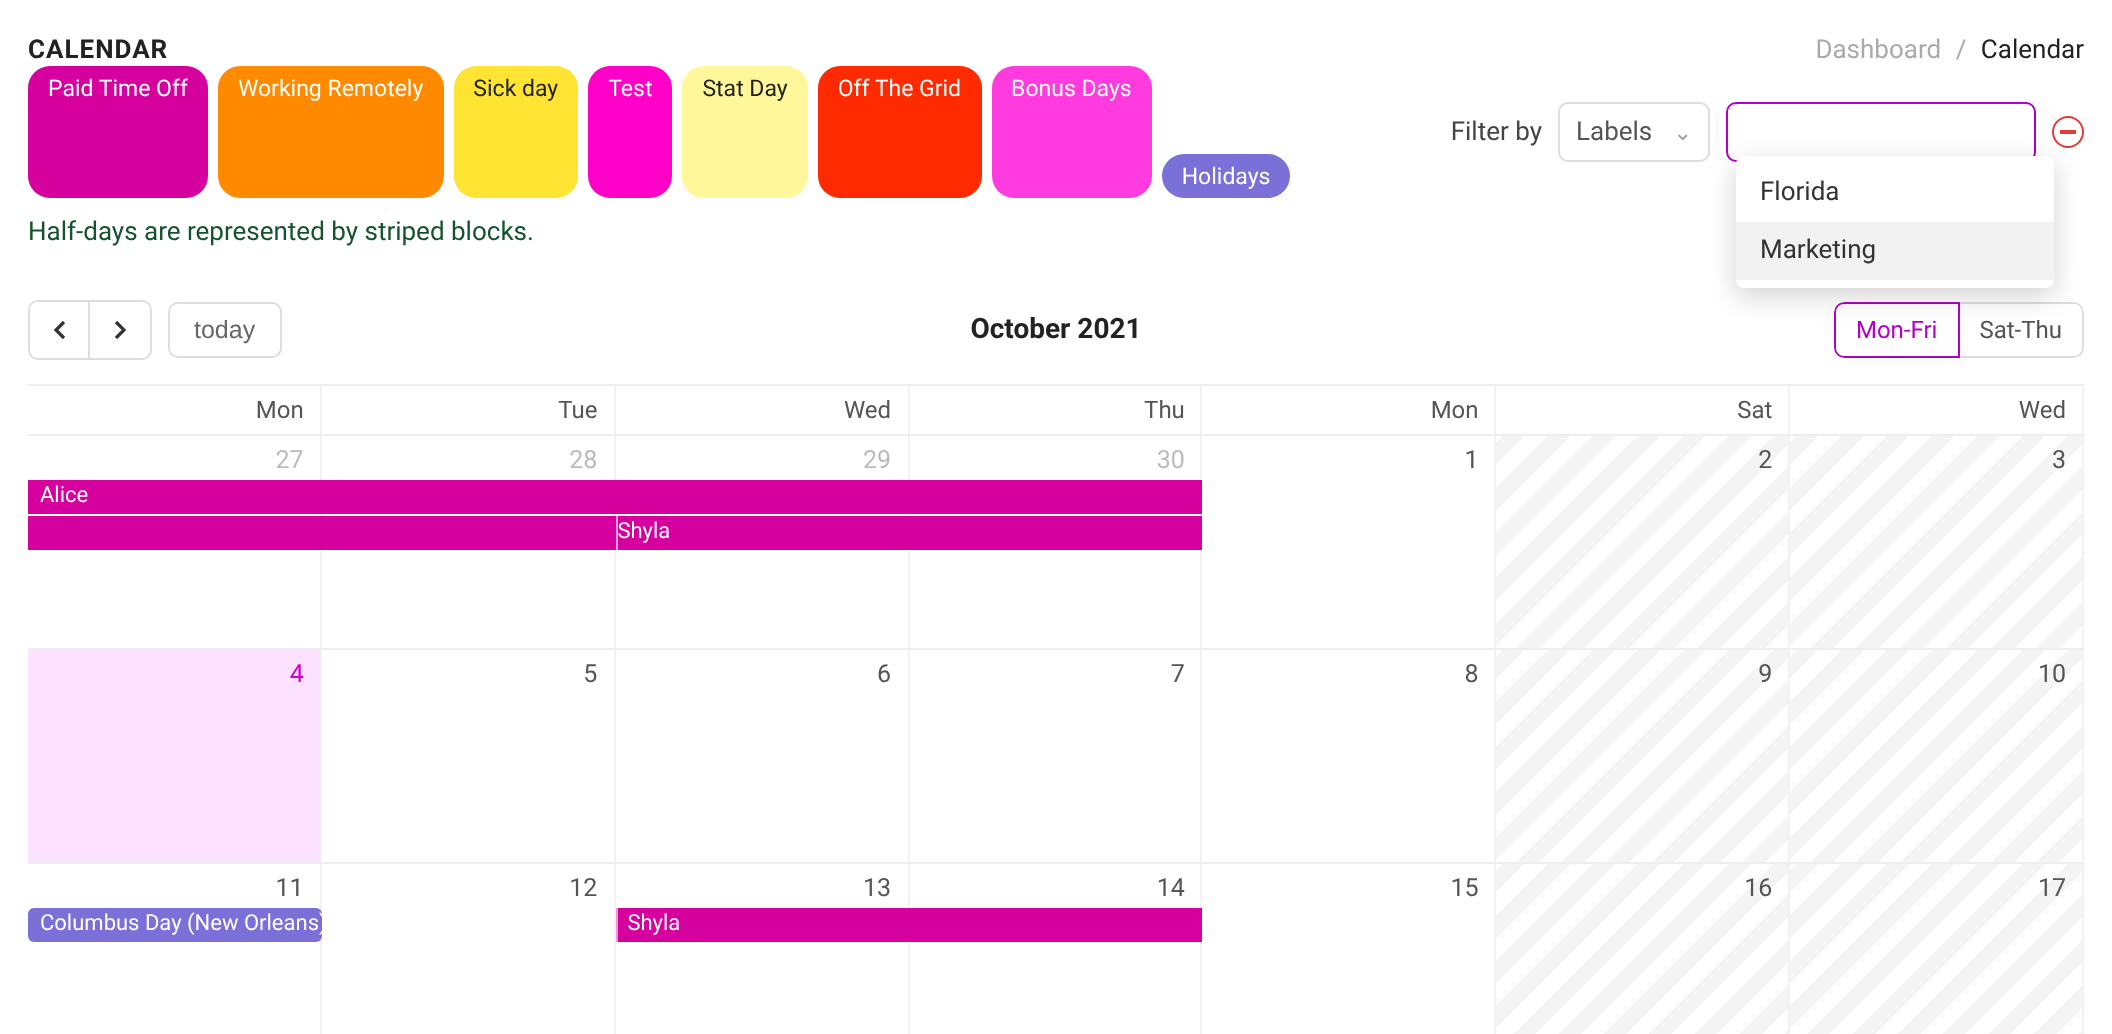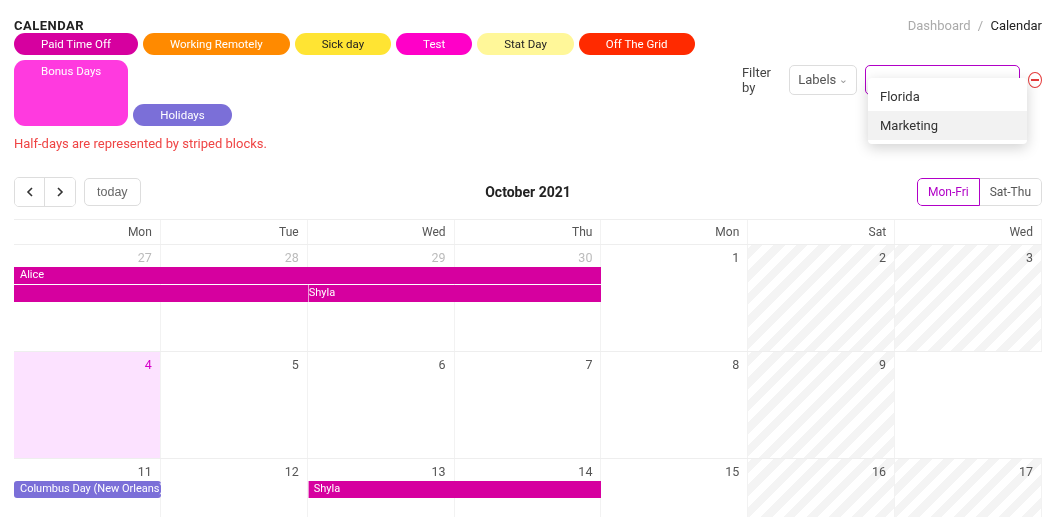--- a/index.html
+++ b/index.html
@@ -37,21 +37,21 @@
   
   .filter-row {
     display: flex;
     justify-content: space-between;
     align-items: center;
     margin-bottom: 10px;
   }
   .tag-row { display: flex; gap: 5px; flex-wrap: wrap; }
   .tag {
     display: inline-block;
-    padding: 4px 27px;
+    padding: 4px 10px;
     border-radius: 11px;
     font-size: 11.5px;
     color: #fff;
     white-space: nowrap;
   }
 
   .filter-ctrls {
     display: flex;
     align-items: center;
     gap: 8px;
@@ -89,21 +89,21 @@
     display: flex;
     align-items: center;
     justify-content: center;
     font-size: 10px;
     cursor: pointer;
     line-height: 1;
   }
 
   .note {
     font-size: 13px;
-    color: #ef4444;
+    color: #14532d;
     margin-bottom: 26px;
   }
 
   
   .dropdown {
     position: absolute;
     top: 78px;
     right: 29px;
     width: 159px;
     background: #fff;
@@ -354,20 +354,21 @@
           <div class="ev" style="background: rgb(214, 0, 159); top: 18px; left: 0%; width: 57.1429%; border-radius: 0px; text-indent: calc(50% + 4px); padding-left: 0px;">Shyla<div class="sep" style="left: 50%;"></div></div>
         </div>
       </div>
       <div class="week">
         <div class="day today"><span class="num">4</span></div>
         <div class="day"><span class="num">5</span></div>
         <div class="day"><span class="num">6</span></div>
         <div class="day"><span class="num">7</span></div>
         <div class="day"><span class="num">8</span></div>
         <div class="day weekend"><span class="num">9</span></div>
+        <div class="day weekend"><span class="num">10</span></div>
         <div class="ev-layer"></div>
       </div>
       <div class="week">
         <div class="day"><span class="num">11</span></div>
         <div class="day"><span class="num">12</span></div>
         <div class="day"><span class="num">13</span></div>
         <div class="day"><span class="num">14</span></div>
         <div class="day"><span class="num">15</span></div>
         <div class="day weekend"><span class="num">16</span></div>
         <div class="day weekend"><span class="num">17</span></div>

